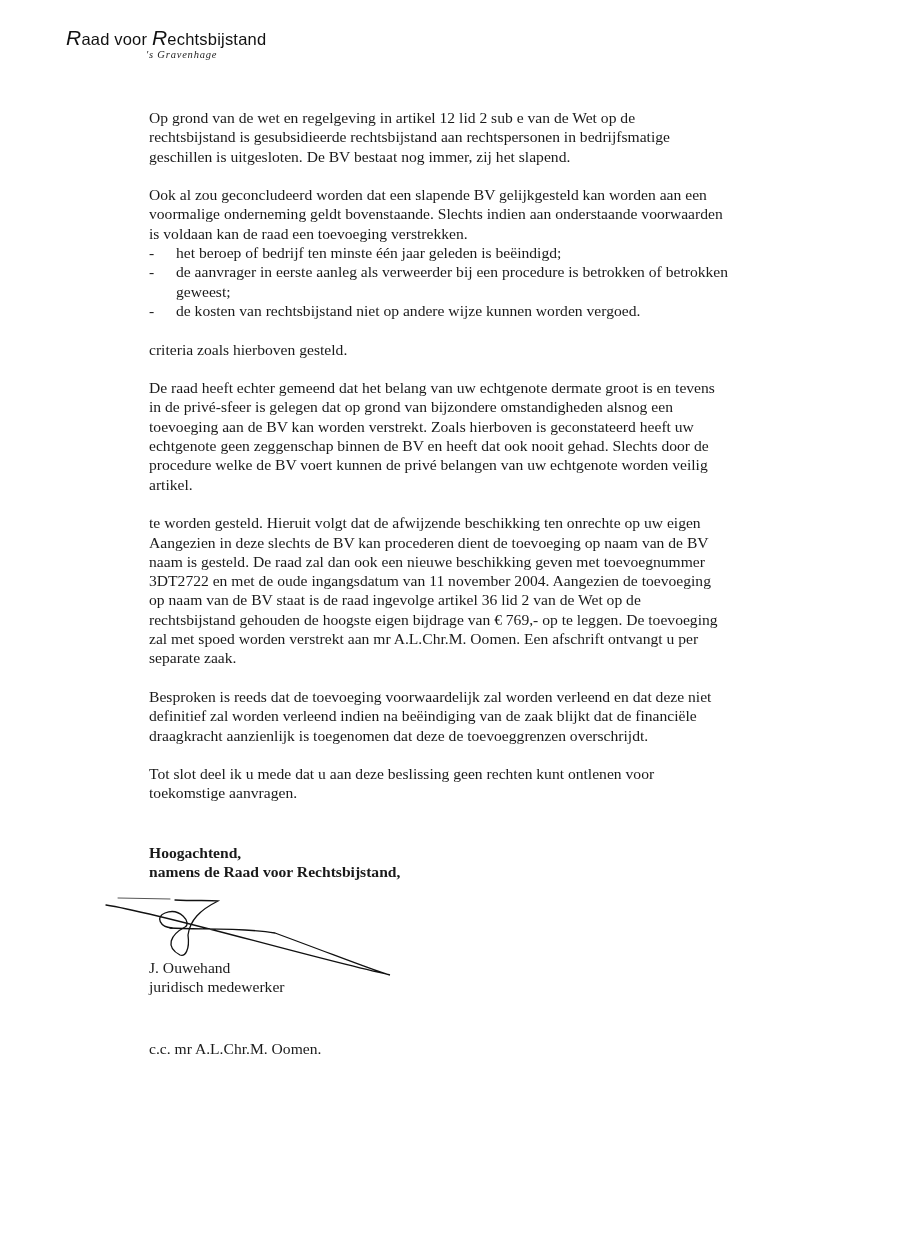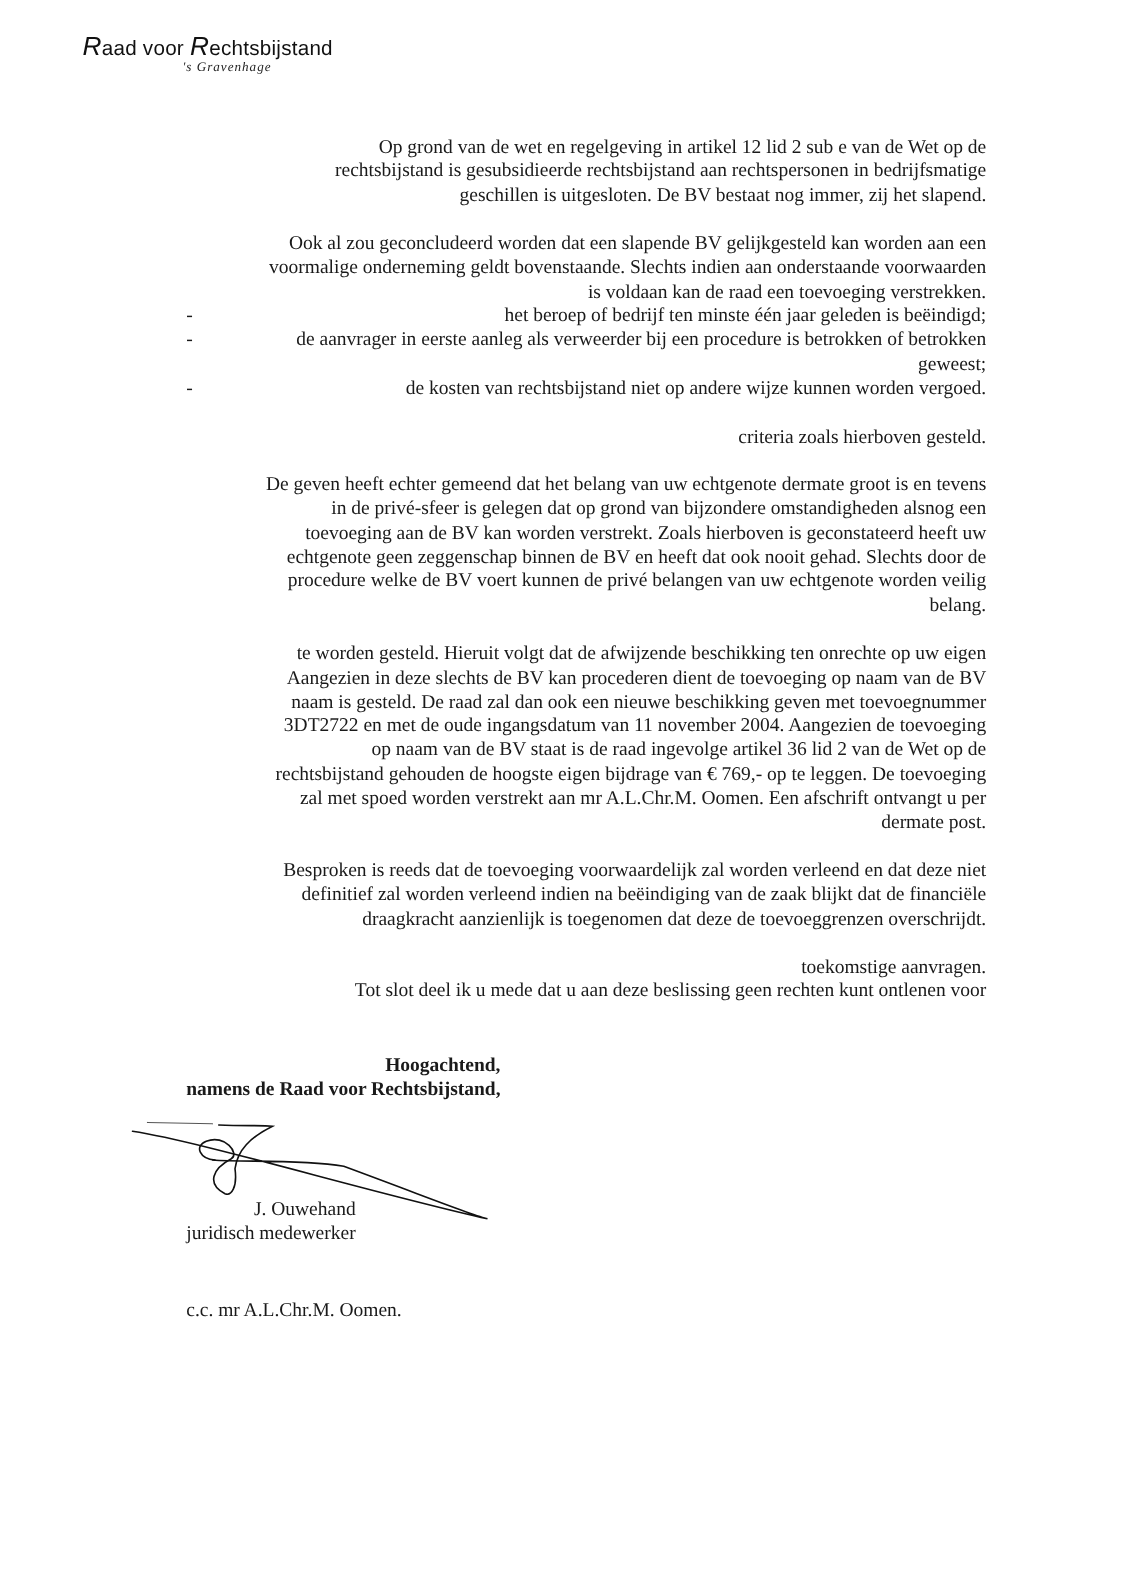--- a/index.html
+++ b/index.html
@@ -47,21 +47,20 @@
       width: 640px;
       font-size: 15.6px;
       line-height: 19.3px;
     }
     .para {
       margin: 0 0 19.3px 0;
     }
     .line {
       display: block;
       white-space: nowrap;
-      text-align: right;
     }
     .bullets {
       margin: 0;
       padding: 0;
       list-style: none;
     }
     .bullet {
       position: relative;
       padding-left: 27px;
     }
@@ -134,48 +133,48 @@
         <span class="line">de kosten van rechtsbijstand niet op andere wijze kunnen worden vergoed.</span>
       </li>
     </ul>
   </div>
 
   <p class="para">
     <span class="line">criteria zoals hierboven gesteld.</span>
   </p>
 
   <p class="para">
-    <span class="line">De geven heeft echter gemeend dat het belang van uw echtgenote dermate groot is en tevens</span>
+    <span class="line">De raad heeft echter gemeend dat het belang van uw echtgenote dermate groot is en tevens</span>
     <span class="line">in de privé-sfeer is gelegen dat op grond van bijzondere omstandigheden alsnog een</span>
     <span class="line">toevoeging aan de BV kan worden verstrekt. Zoals hierboven is geconstateerd heeft uw</span>
     <span class="line">echtgenote geen zeggenschap binnen de BV en heeft dat ook nooit gehad. Slechts door de</span>
     <span class="line">procedure welke de BV voert kunnen de privé belangen van uw echtgenote worden veilig</span>
-    <span class="line">belang.</span>
+    <span class="line">artikel.</span>
   </p>
 
   <p class="para">
     <span class="line">te worden gesteld. Hieruit volgt dat de afwijzende beschikking ten onrechte op uw eigen</span>
     <span class="line">Aangezien in deze slechts de BV kan procederen dient de toevoeging op naam van de BV</span>
     <span class="line">naam is gesteld. De raad zal dan ook een nieuwe beschikking geven met toevoegnummer</span>
     <span class="line">3DT2722 en met de oude ingangsdatum van 11 november 2004. Aangezien de toevoeging</span>
     <span class="line">op naam van de BV staat is de raad ingevolge artikel 36 lid 2 van de Wet op de</span>
     <span class="line">rechtsbijstand gehouden de hoogste eigen bijdrage van € 769,-  op te leggen. De toevoeging</span>
     <span class="line">zal met spoed worden verstrekt aan mr A.L.Chr.M. Oomen. Een afschrift ontvangt u per</span>
-    <span class="line">dermate post.</span>
+    <span class="line">separate zaak.</span>
   </p>
 
   <p class="para">
     <span class="line">Besproken is reeds dat de toevoeging voorwaardelijk zal worden verleend en dat deze niet</span>
     <span class="line">definitief zal worden verleend indien na beëindiging van de zaak blijkt dat de financiële</span>
     <span class="line">draagkracht aanzienlijk is toegenomen dat deze de toevoeggrenzen overschrijdt.</span>
   </p>
 
   <p class="para">
+    <span class="line">Tot slot deel ik u mede dat u aan deze beslissing geen rechten kunt ontlenen voor</span>
     <span class="line">toekomstige aanvragen.</span>
-    <span class="line">Tot slot deel ik u mede dat u aan deze beslissing geen rechten kunt ontlenen voor</span>
   </p>
 </main>
 
 <div class="closing">
   <span class="line">Hoogachtend,</span>
   <span class="line">namens de Raad voor Rechtsbijstand,</span>
 </div>
 
 <svg class="signature" viewBox="0 0 300 90" xmlns="http://www.w3.org/2000/svg">
   <g fill="none" stroke="#111" stroke-width="1.3" stroke-linecap="round">

